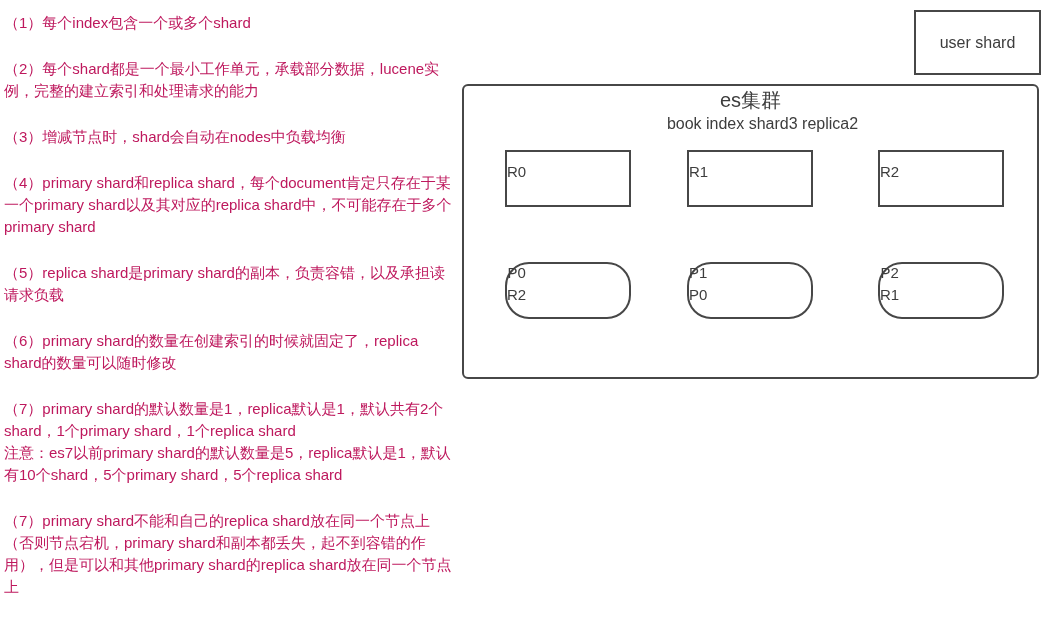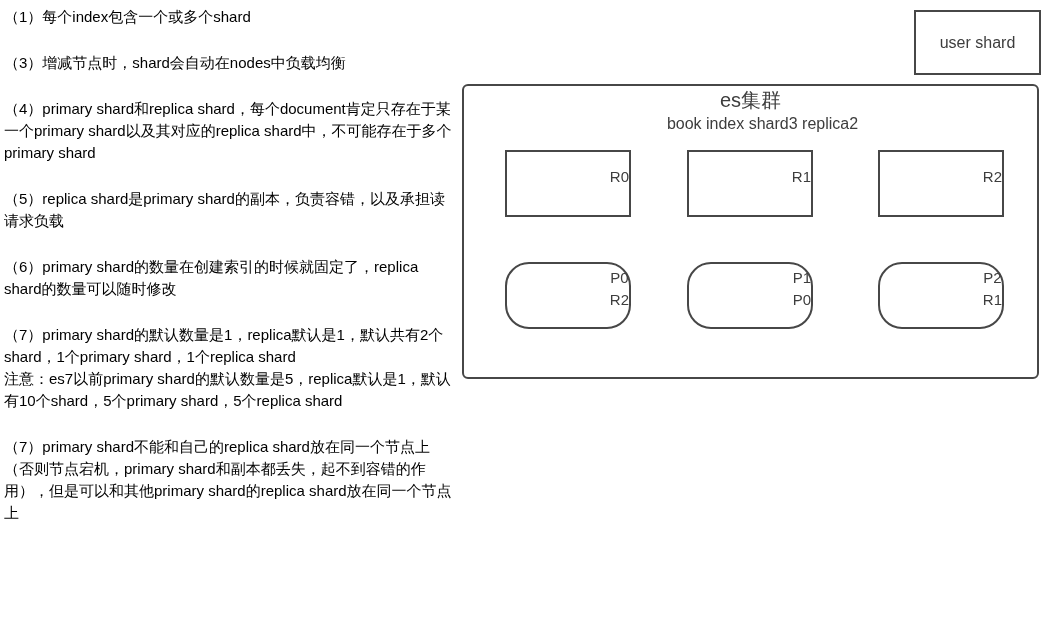--- a/index.html
+++ b/index.html
@@ -17,25 +17,25 @@
     width: 1048px;
     height: 644px;
     background: #ffffff;
     color: #3d3d3d;
     overflow: hidden;
   }
   
   .notes {
     position: absolute;
     left: 4px;
-    top: 6px;
+    top: 12px;
     width: 453px;
     font-size: 15px;
     line-height: 22px;
-    color: #000000;
+    color: #be185d;
   }
   .notes p {
     margin: 0 0 24px 0;
     white-space: pre-line;
     word-break: break-word;
   }
   
   .user-shard {
     position: absolute;
     left: 878px;
@@ -67,26 +67,26 @@
     line-height: 23px;
   }
   .cluster-subtitle {
     font-size: 16px;
     line-height: 23px;
     padding-left: 24px;
   }
   .node {
     position: absolute;
     width: 126px;
-    height: 67px;
+    height: 57px;
     border: 2px solid #474747;
     box-sizing: border-box;
     display: flex;
     align-items: center;
-    justify-content: flex-end;
+    justify-content: flex-start;
     background: #ffffff;
   }
   .node span {
     display: block;
     white-space: pre-line;
     text-align: center;
     font-size: 15px;
     line-height: 22px;
     transform: translateY(-7px);
   }
@@ -96,20 +96,21 @@
   .node.pos-r0 { top: 64px;  }
   .node.pos-r1 { top: 176px; border-radius: 24px; }
 </style>
 </head>
 <body>
 
 <div class="stage">
 
   <div class="notes">
     <p>（1）每个index包含一个或多个shard</p>
+    <p>（2）每个shard都是一个最小工作单元，承载部分数据，lucene实例，完整的建立索引和处理请求的能力</p>
     <p>（3）增减节点时，shard会自动在nodes中负载均衡</p>
     <p>（4）primary shard和replica shard，每个document肯定只存在于某一个primary shard以及其对应的replica shard中，不可能存在于多个primary shard</p>
     <p>（5）replica shard是primary shard的副本，负责容错，以及承担读请求负载</p>
     <p>（6）primary shard的数量在创建索引的时候就固定了，replica shard的数量可以随时修改</p>
     <p>（7）primary shard的默认数量是1，replica默认是1，默认共有2个shard，1个primary shard，1个replica shard
 注意：es7以前primary shard的默认数量是5，replica默认是1，默认有10个shard，5个primary shard，5个replica shard</p>
     <p>（7）primary shard不能和自己的replica shard放在同一个节点上（否则节点宕机，primary shard和副本都丢失，起不到容错的作用），但是可以和其他primary shard的replica shard放在同一个节点上</p>
   </div>
 
   <div class="user-shard">

